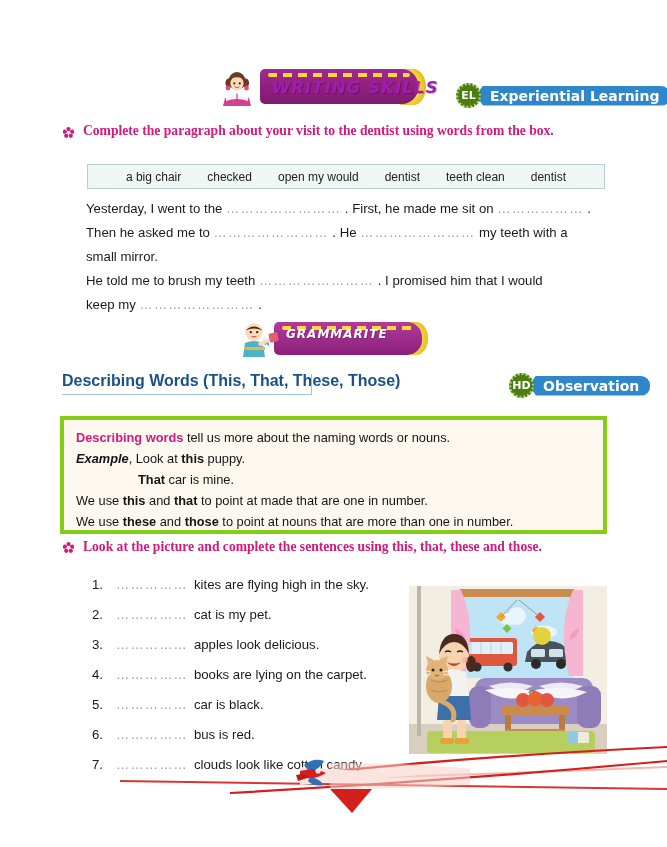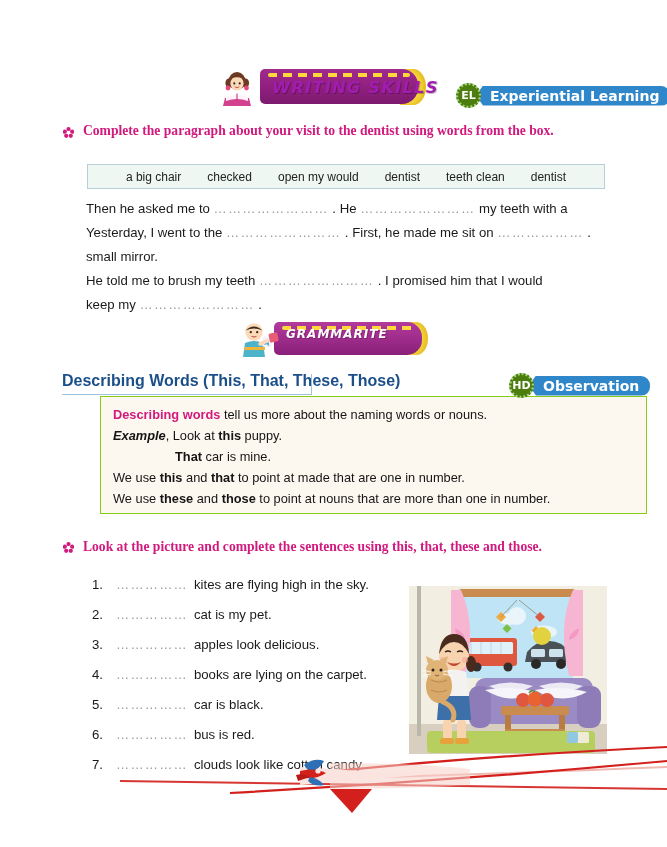--- a/index.html
+++ b/index.html
@@ -138,26 +138,25 @@
     position: absolute; left: 62px; top: 394px; width: 250px; height: 1px;
     background: #9dc3e0;
   }
   .sec-tick {
     position: absolute; left: 311px; top: 374px; width: 1px; height: 20px;
     background: #9dc3e0;
   }
 
   
   .rules-box {
-    position: absolute; left: 60px; top: 396px;
+    position: absolute; left: 60px; top: 416px;
     width: 547px; height: 118px;
     background: #fdf8ef;
-    border: 1px solid #84cc16;
+    border: 4px solid #84cc16;
     padding: 7px 12px;
-    margin-left: 40px;
   }
   .rules-box p {
     font-size: 12.8px; line-height: 21px; color: #151515;
   }
   .kw-magenta { color: #d1197e; font-weight: 700; }
   .kw-example { font-weight: 700; font-style: italic; }
   .indent-1 { padding-left: 62px; }
 
   
   .qlist { position: absolute; left: 92px; top: 570px; width: 330px; }
@@ -227,32 +226,32 @@
     <span>a big chair</span>
     <span>checked</span>
     <span>open my would</span>
     <span>dentist</span>
     <span>teeth clean</span>
     <span>dentist</span>
   </div>
 
   <div class="para">
     <div>
+      <span>Yesterday, I went to the</span>
+      <span class="dots">……………………</span>
+      <span>. First, he made me sit on</span>
+      <span class="dots">………………</span>
+      <span>.</span>
+    </div>
+    <div>
       <span>Then he asked me to</span>
       <span class="dots">……………………</span>
       <span>. He</span>
       <span class="dots">……………………</span>
       <span>my teeth with a</span>
-    </div>
-    <div>
-      <span>Yesterday, I went to the</span>
-      <span class="dots">……………………</span>
-      <span>. First, he made me sit on</span>
-      <span class="dots">………………</span>
-      <span>.</span>
     </div>
     <div>small mirror.</div>
     <div>
       <span>He told me to brush my teeth</span>
       <span class="dots">……………………</span>
       <span>. I promised him that I would</span>
     </div>
     <div>
       <span>keep my</span>
       <span class="dots">……………………</span>

